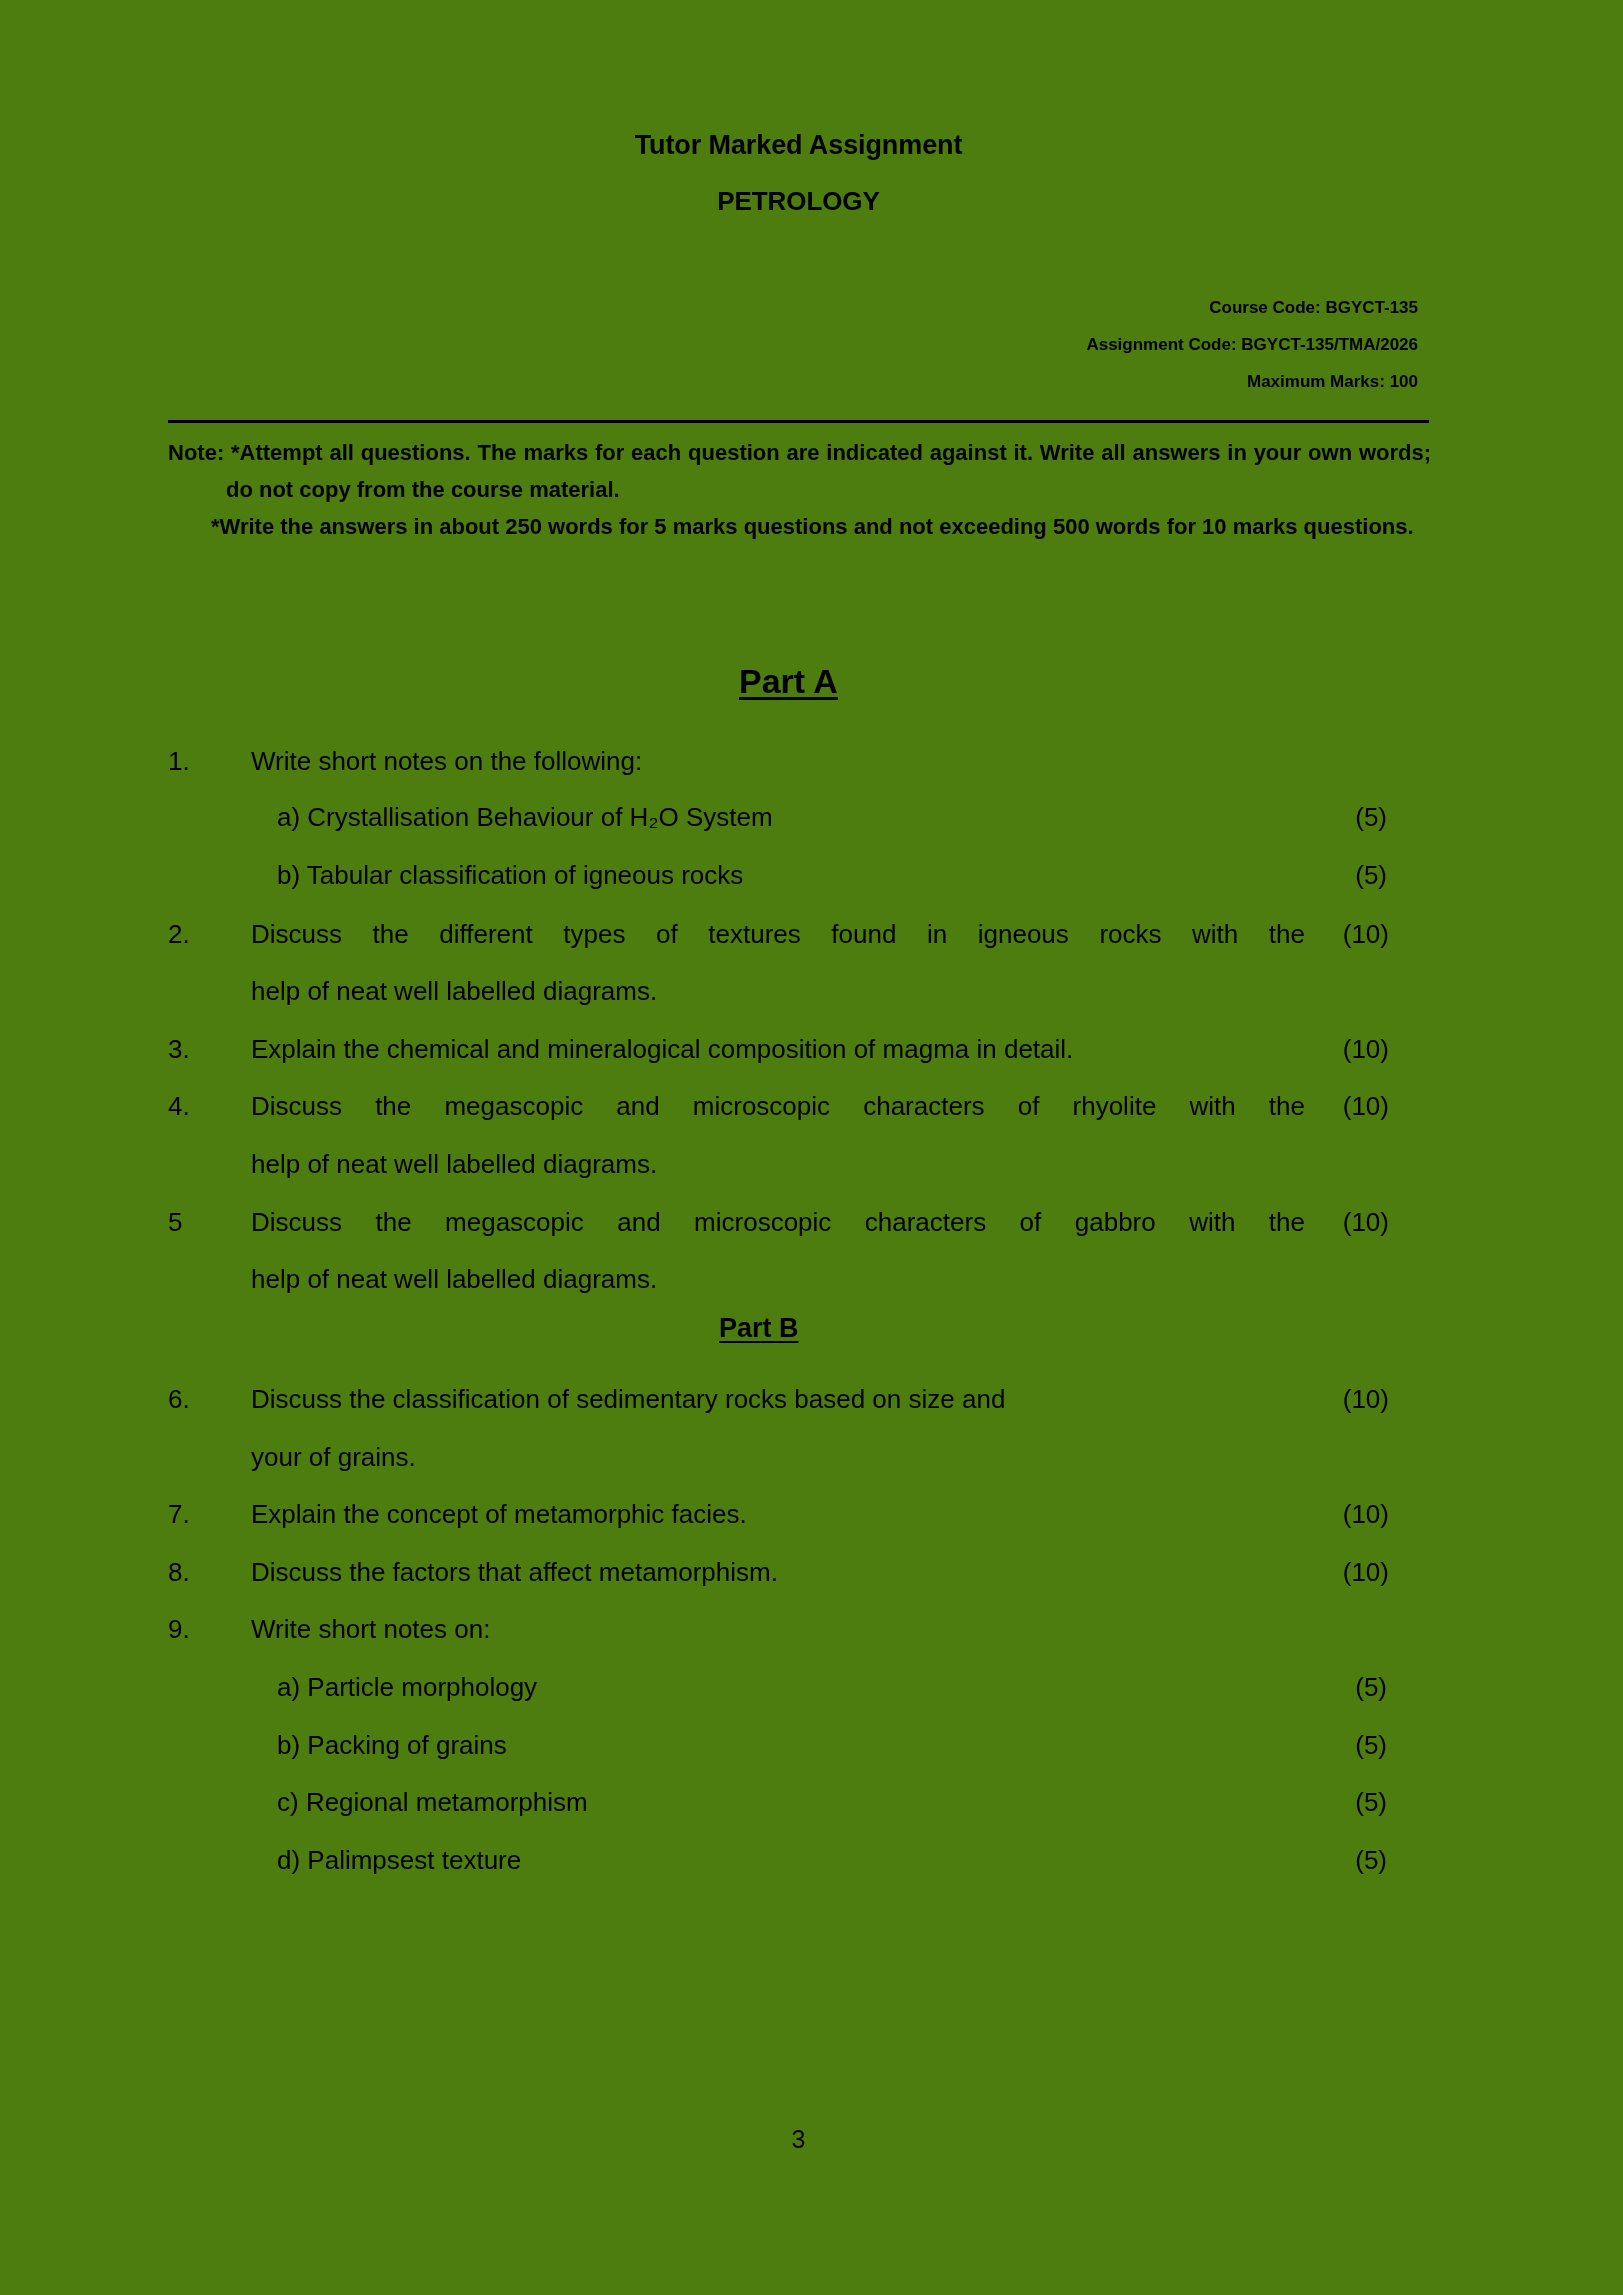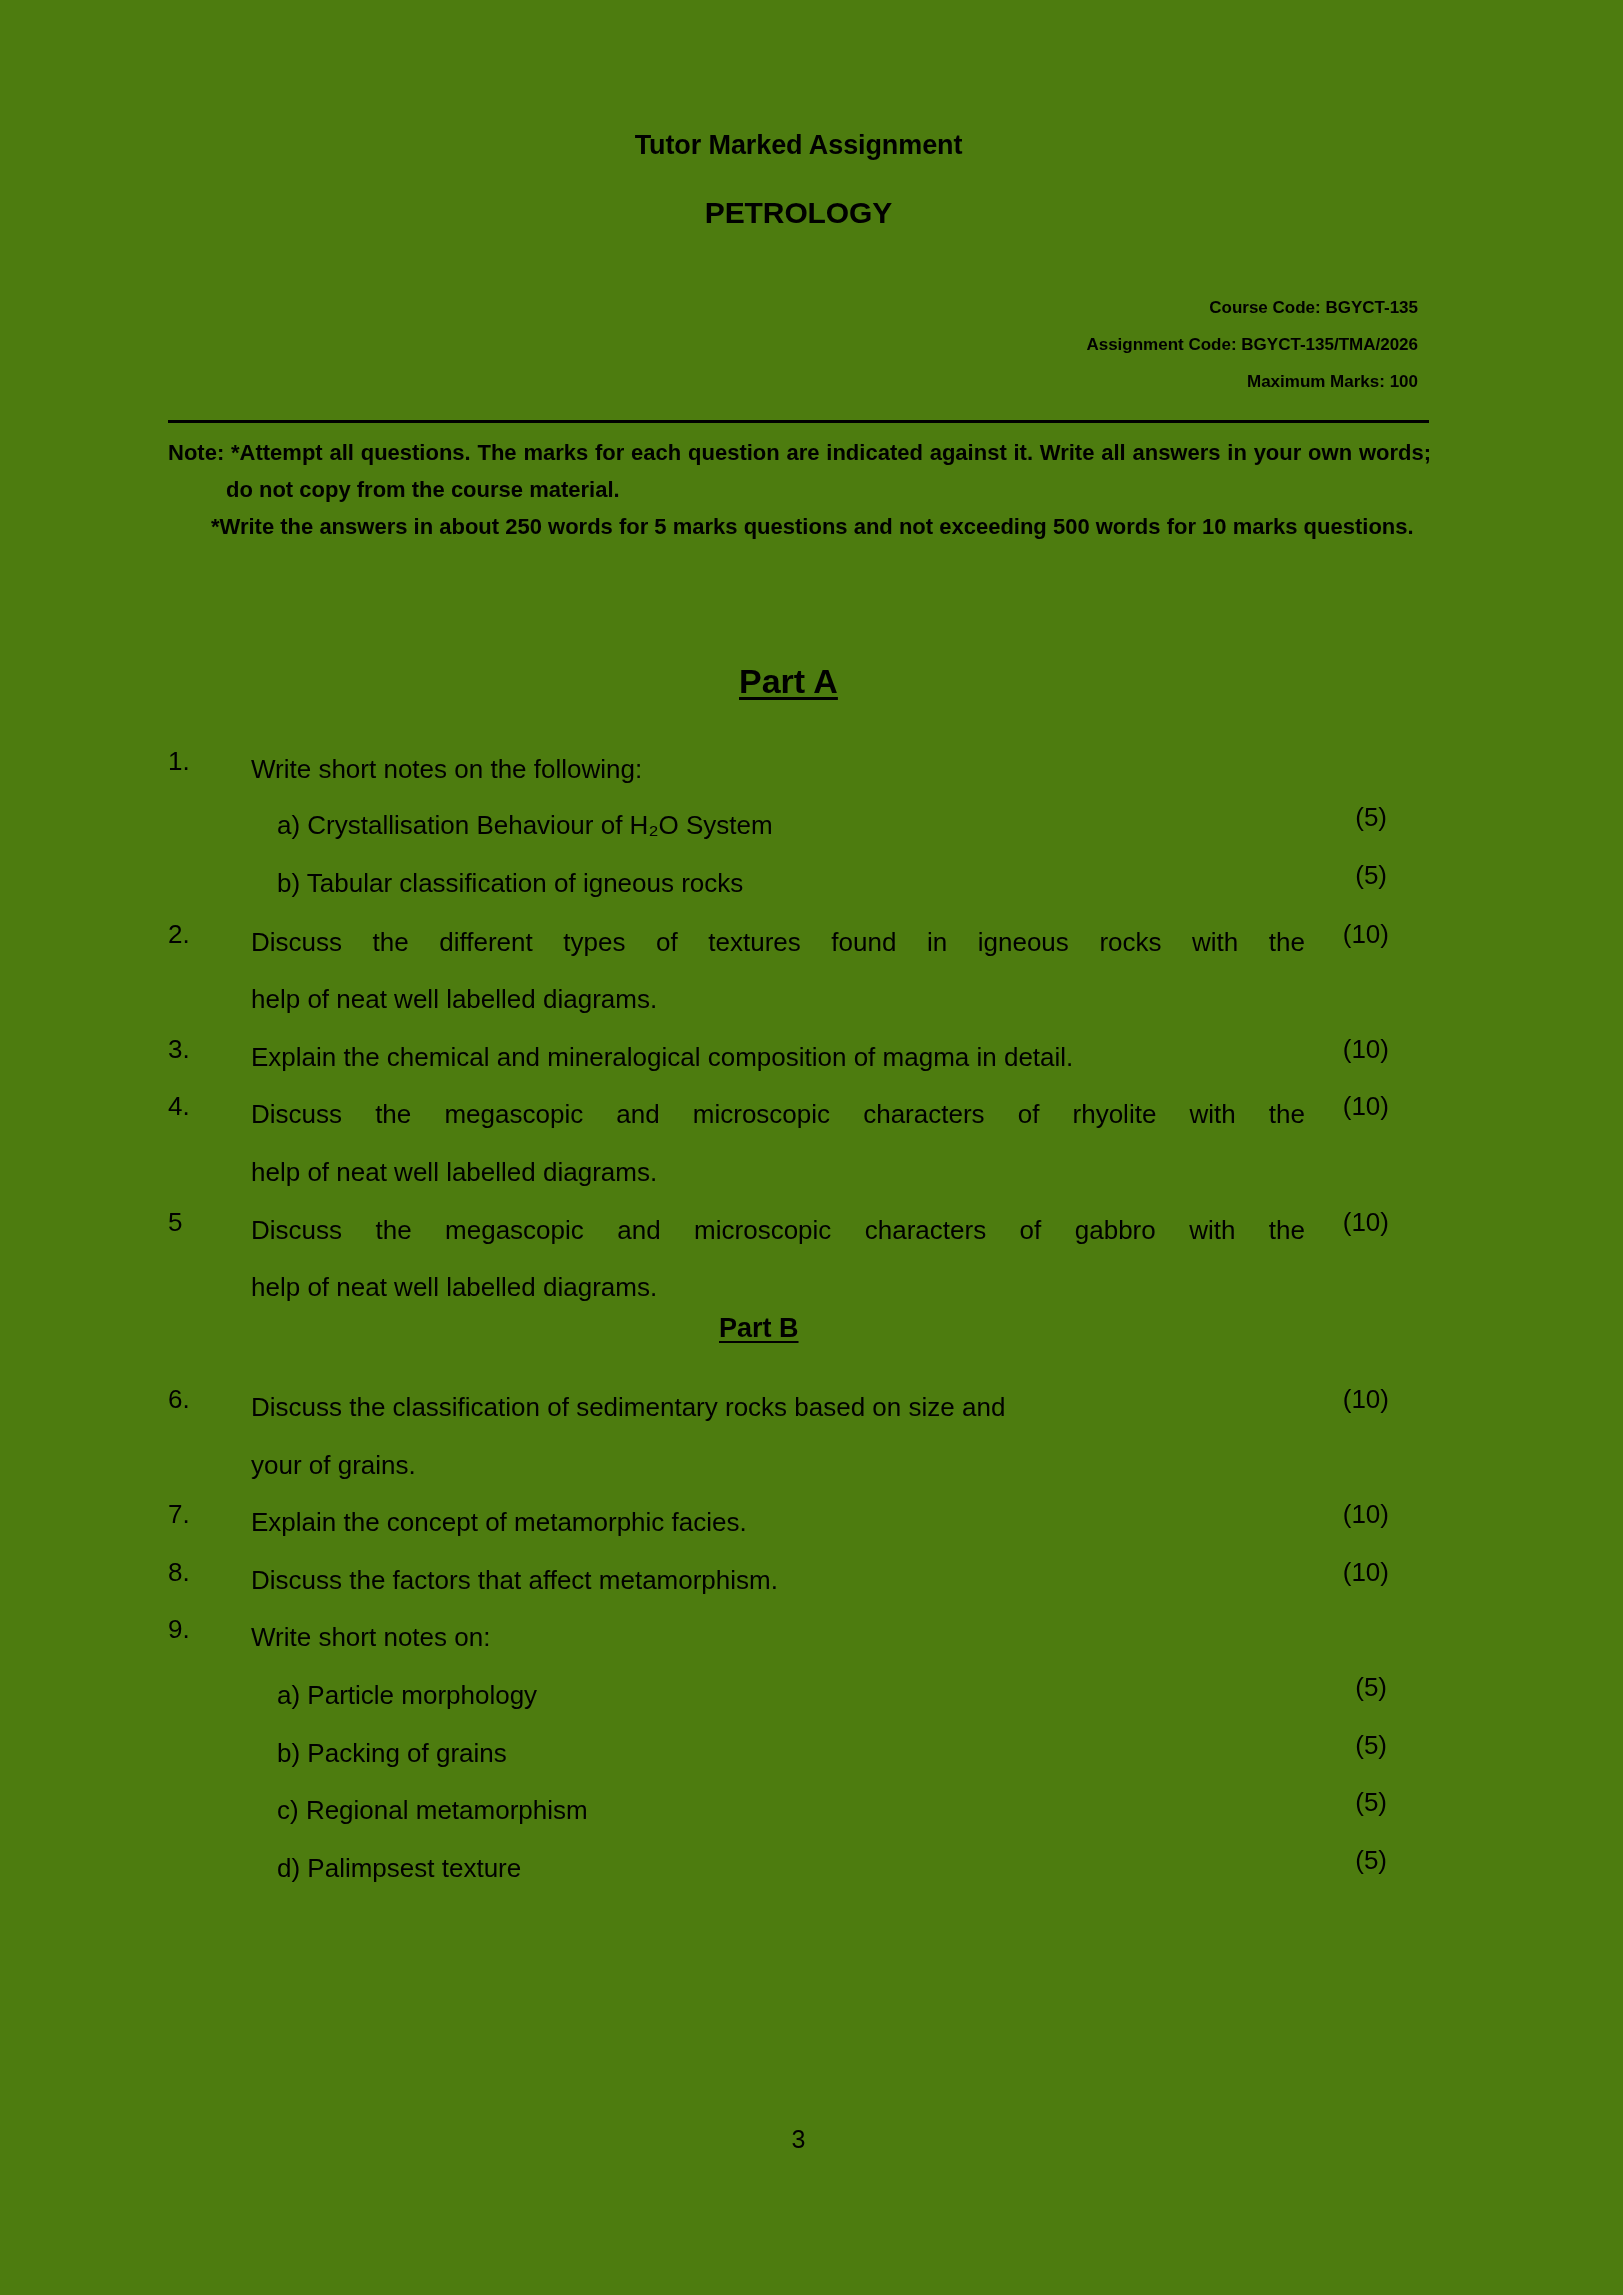--- a/index.html
+++ b/index.html
@@ -22,21 +22,21 @@
   
   .hdr-title {
     position: absolute;
     left: 0;
     width: 1597px;
     text-align: center;
     font-weight: bold;
     letter-spacing: -0.1px;
   }
   #title-tma  { top: 130px; font-size: 27px; }
-  #title-sub  { top: 196px; font-size: 30px; }
+  #title-sub  { top: 186px; font-size: 26px; }
 
   .hdr-right {
     position: absolute;
     right: 206px;
     text-align: right;
     font-weight: bold;
     font-size: 17px;
     white-space: nowrap;
   }
   #course-code     { top: 298px; }
@@ -100,21 +100,21 @@
   }
   .qnum {
     position: absolute;
     left: 0;
     top: 0;
     width: 72px;
   }
   .qtext {
     position: absolute;
     left: 83px;
-    top: 8px;
+    top: 0;
     width: 1054px;
   }
   .qtext.justify {
     text-align: justify;
     text-justify: inter-word;
   }
   .qtext.sub {
     left: 109px;
     width: 1034px;
   }

